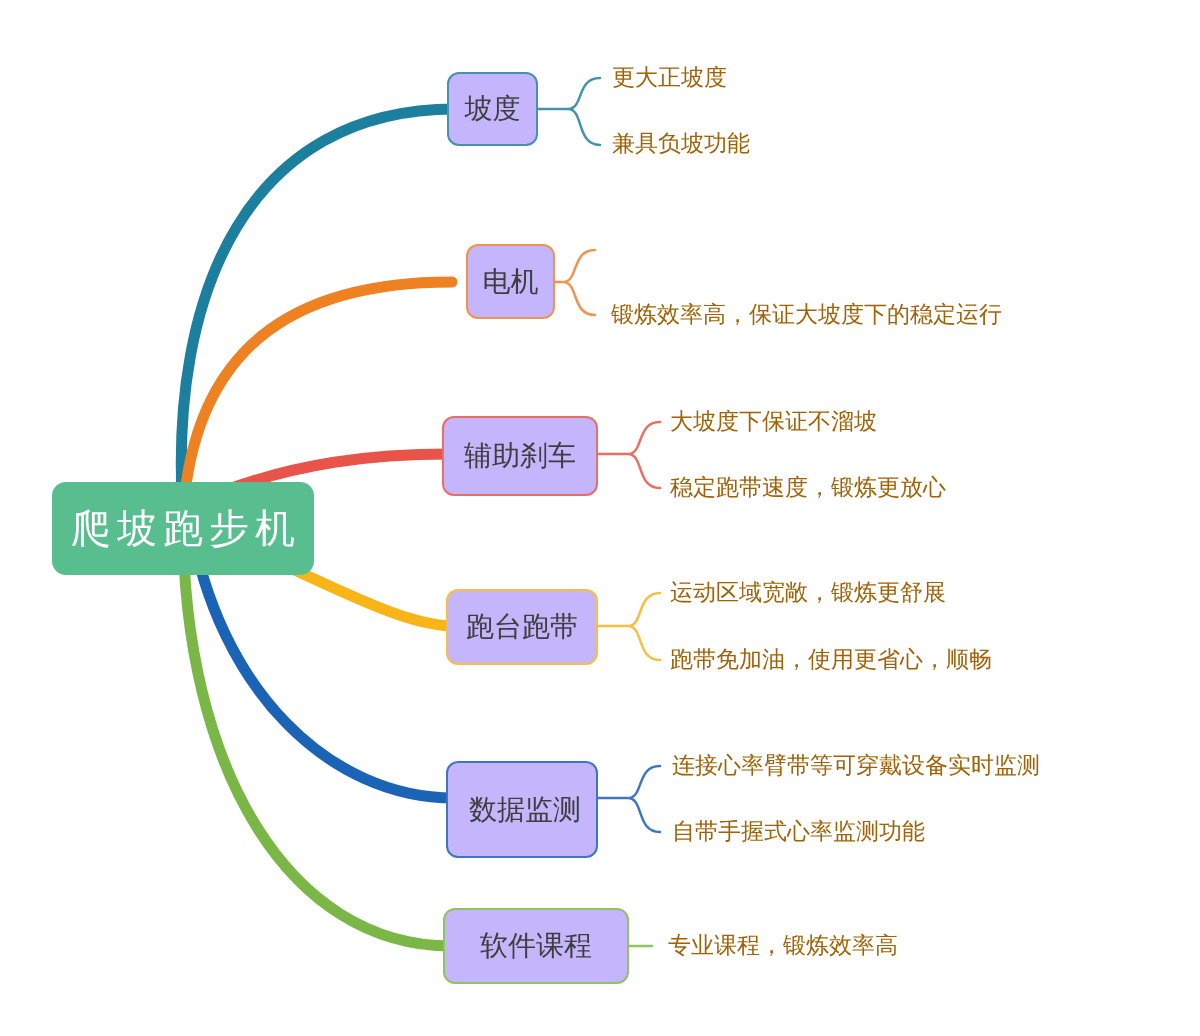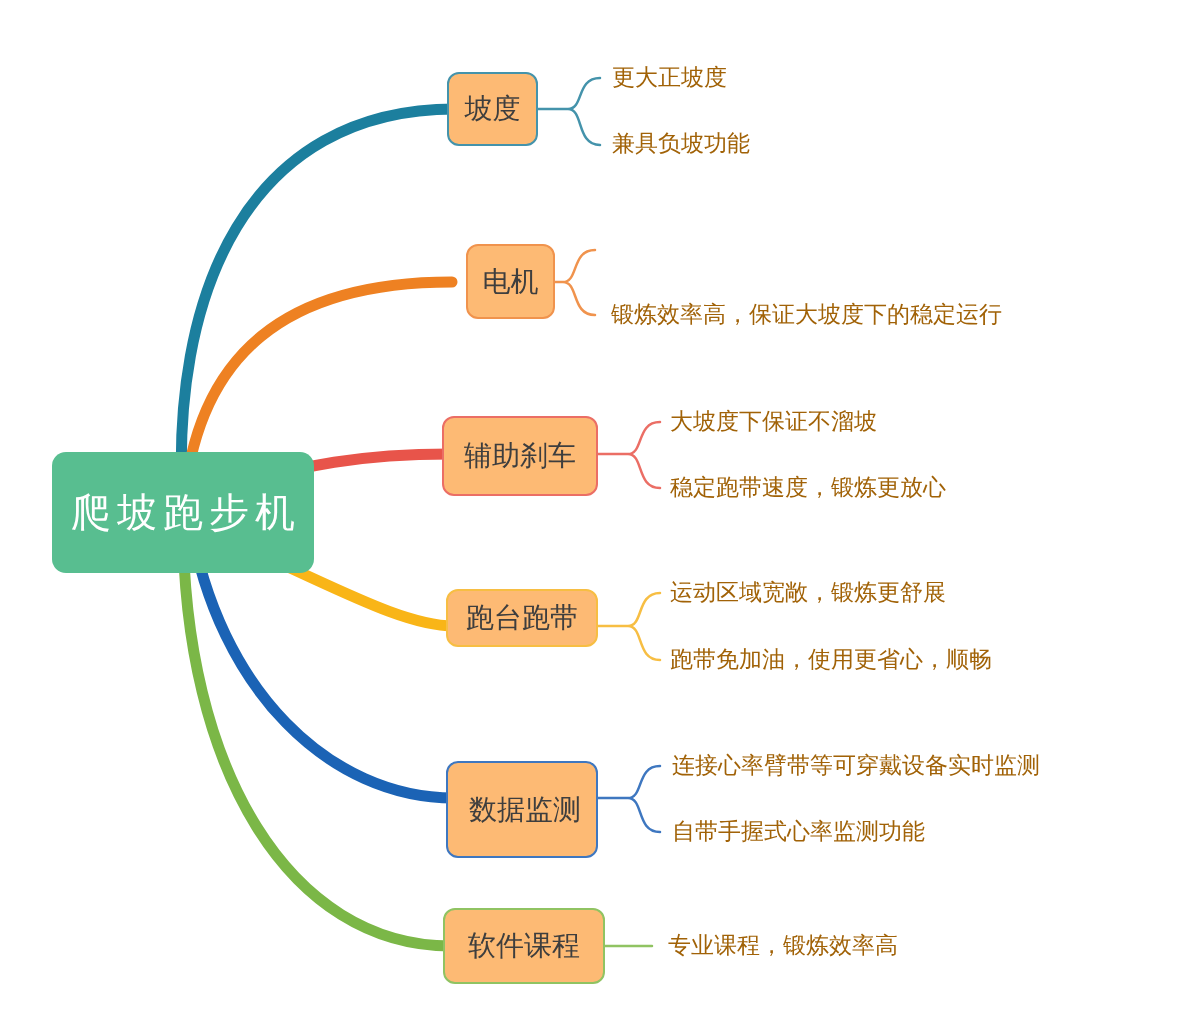--- a/index.html
+++ b/index.html
@@ -21,36 +21,36 @@
     stroke-width: 11px;
     stroke-linecap: round;
   }
   .fork {
     fill: none;
     stroke-width: 2.5px;
     stroke-linecap: round;
   }
   .root-node {
     position: absolute;
-    left: 52px; top: 452px;
-    width: 262px; height: 121px;
+    left: 52px; top: 482px;
+    width: 262px; height: 93px;
     border-radius: 14px;
     display: flex;
     align-items: center;
     justify-content: center;
     font-size: 40px;
     font-weight: 500;
     letter-spacing: 6px;
     text-indent: 6px;
     box-sizing: border-box;
     cursor: default;
   }
   .topic-node {
     position: absolute;
-    background: #fdba74;
+    background: #c4b5fd;
     border: 2px solid #999;
     border-radius: 12px;
     box-sizing: border-box;
     display: flex;
     align-items: center;
     justify-content: center;
     font-size: 28px;
     color: #3e3e3e;
     white-space: nowrap;
     cursor: default;
@@ -93,27 +93,27 @@
 
   <div class="topic-node" style="left: 447px; top: 72px; width: 91px; height: 74px; border-color: rgb(68, 147, 171);">
     <span>坡度</span>
   </div>
   <div class="topic-node" style="left: 444px; top: 244px; width: 89px; height: 75px; border-color: rgb(240, 147, 77); margin-left: 22px;">
     <span>电机</span>
   </div>
   <div class="topic-node" style="left: 442px; top: 416px; width: 156px; height: 80px; border-color: rgb(235, 110, 101);">
     <span>辅助刹车</span>
   </div>
-  <div class="topic-node" style="left: 446px; top: 589px; width: 152px; height: 58px; border-color: rgb(247, 190, 67);">
+  <div class="topic-node" style="left: 446px; top: 589px; width: 152px; height: 76px; border-color: rgb(247, 190, 67);">
     <span>跑台跑带</span>
   </div>
   <div class="topic-node" style="left: 446px; top: 761px; width: 152px; height: 97px; border-color: rgb(62, 119, 192); padding-left: 6px;">
     <span>数据监测</span>
   </div>
-  <div class="topic-node" style="left: 443px; top: 908px; width: 162px; height: 76px; border-color: rgb(144, 195, 98);">
+  <div class="topic-node" style="left: 443px; top: 908px; width: 186px; height: 76px; border-color: rgb(144, 195, 98);">
     <span>软件课程</span>
   </div>
 
   <div class="child-label" style="left:612px;top:78px">更大正坡度</div>
   <div class="child-label" style="left:612px;top:144px">兼具负坡功能</div>
 
   <div class="child-label" style="left:611px;top:315px">锻炼效率高，保证大坡度下的稳定运行</div>
 
   <div class="child-label" style="left:670px;top:422px">大坡度下保证不溜坡</div>
   <div class="child-label" style="left:670px;top:488px">稳定跑带速度，锻炼更放心</div>

